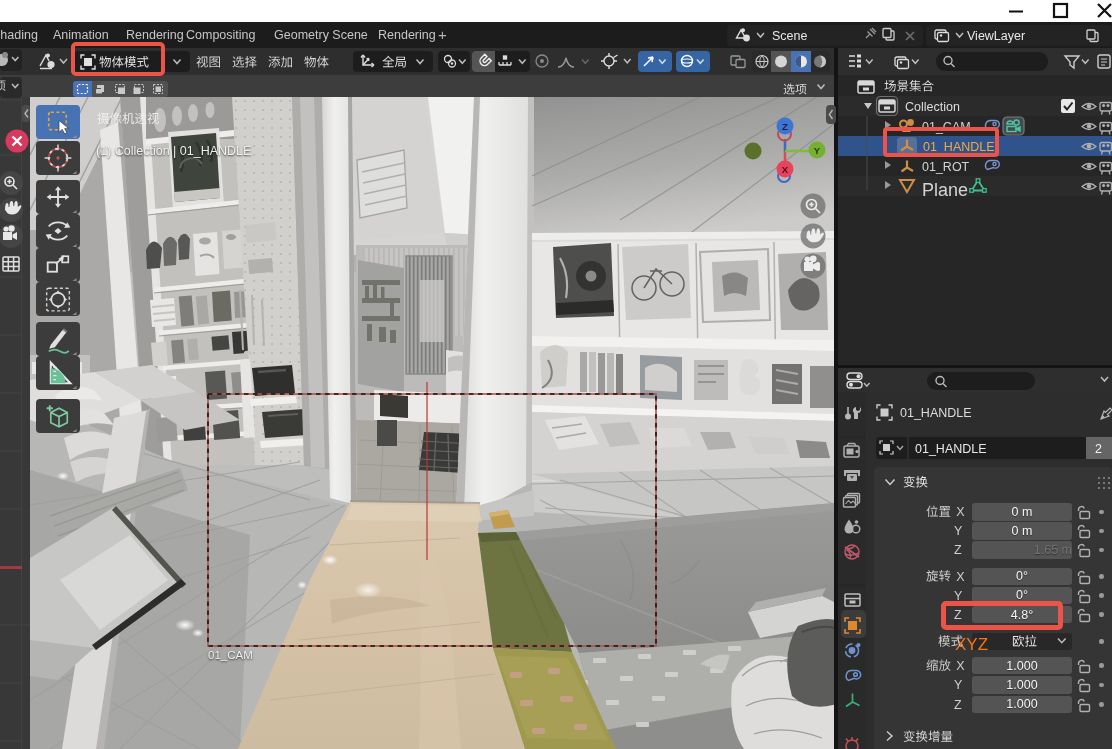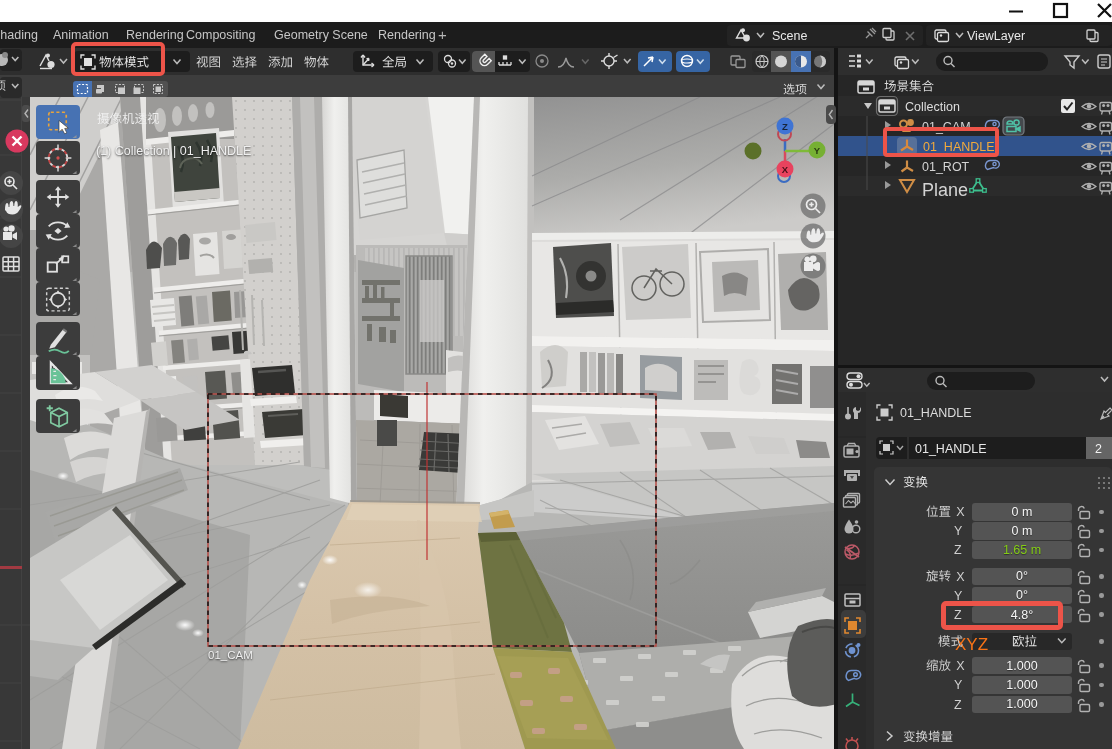--- a/index.html
+++ b/index.html
@@ -531,21 +531,21 @@
     </g>
   </svg>
 <svg class="abs" style="left:883px;top:729px" width="14" height="14" viewBox="0 0 14 14">
     <path d="M4 2.5 l5 4.5 l-5 4.5" stroke="#ccc" stroke-width="1.5" fill="none"></path>
   </svg>
 <div class="abs" style="left:972px;top:503px;width:100px;height:17.5px;background:#545454;border-radius:3px"></div>
 <div class="txt" style="left:972px;top:504.8px;width:100px;text-align:center;font-size:12.5px;color:#f5f5f5;text-shadow:0 1px 1px rgba(0,0,0,0.45)">0 m</div>
 <div class="abs" style="left:972px;top:522.3px;width:100px;height:17.5px;background:#545454;border-radius:3px"></div>
 <div class="txt" style="left:972px;top:524.0999999999999px;width:100px;text-align:center;font-size:12.5px;color:#f5f5f5;text-shadow:0 1px 1px rgba(0,0,0,0.45)">0 m</div>
 <div class="abs" style="left:972px;top:541.4px;width:100px;height:17.5px;background:#545454;border-radius:3px"></div>
-<div class="txt" style="left:972px;top:543.1999999999999px;width:100px;text-align:center;font-size:12.5px;color:#84cc16;text-shadow:0 1px 1px rgba(0,0,0,0.45)">1.65 m</div>
+<div class="txt" style="left:972px;top:543.1999999999999px;width:100px;text-align:right;font-size:12.5px;color:#737373;text-shadow:0 1px 1px rgba(0,0,0,0.45)">1.65 m</div>
 <div class="abs" style="left:972px;top:567.5px;width:100px;height:17.5px;background:#545454;border-radius:3px"></div>
 <div class="txt" style="left:972px;top:569.3px;width:100px;text-align:center;font-size:12.5px;color:#f5f5f5;text-shadow:0 1px 1px rgba(0,0,0,0.45)">0°</div>
 <div class="abs" style="left:972px;top:586.6px;width:100px;height:17.5px;background:#545454;border-radius:3px"></div>
 <div class="txt" style="left:972px;top:588.4px;width:100px;text-align:center;font-size:12.5px;color:#f5f5f5;text-shadow:0 1px 1px rgba(0,0,0,0.45)">0°</div>
 <div class="abs" style="left:972px;top:605.8px;width:100px;height:17.5px;background:#545454;border-radius:3px"></div>
 <div class="txt" style="left:972px;top:607.5999999999999px;width:100px;text-align:center;font-size:12.5px;color:#f5f5f5;text-shadow:0 1px 1px rgba(0,0,0,0.45)">4.8°</div>
 <div class="abs" style="left:972px;top:656.9px;width:100px;height:17.5px;background:#545454;border-radius:3px"></div>
 <div class="txt" style="left:972px;top:658.6999999999999px;width:100px;text-align:center;font-size:12.5px;color:#f5f5f5;text-shadow:0 1px 1px rgba(0,0,0,0.45)">1.000</div>
 <div class="abs" style="left:972px;top:676.3px;width:100px;height:17.5px;background:#545454;border-radius:3px"></div>
 <div class="txt" style="left:972px;top:678.0999999999999px;width:100px;text-align:center;font-size:12.5px;color:#f5f5f5;text-shadow:0 1px 1px rgba(0,0,0,0.45)">1.000</div>

